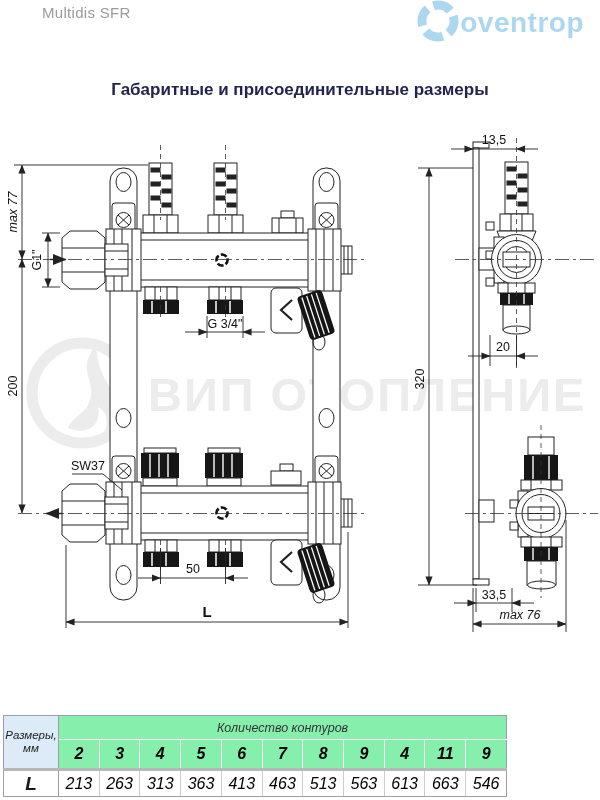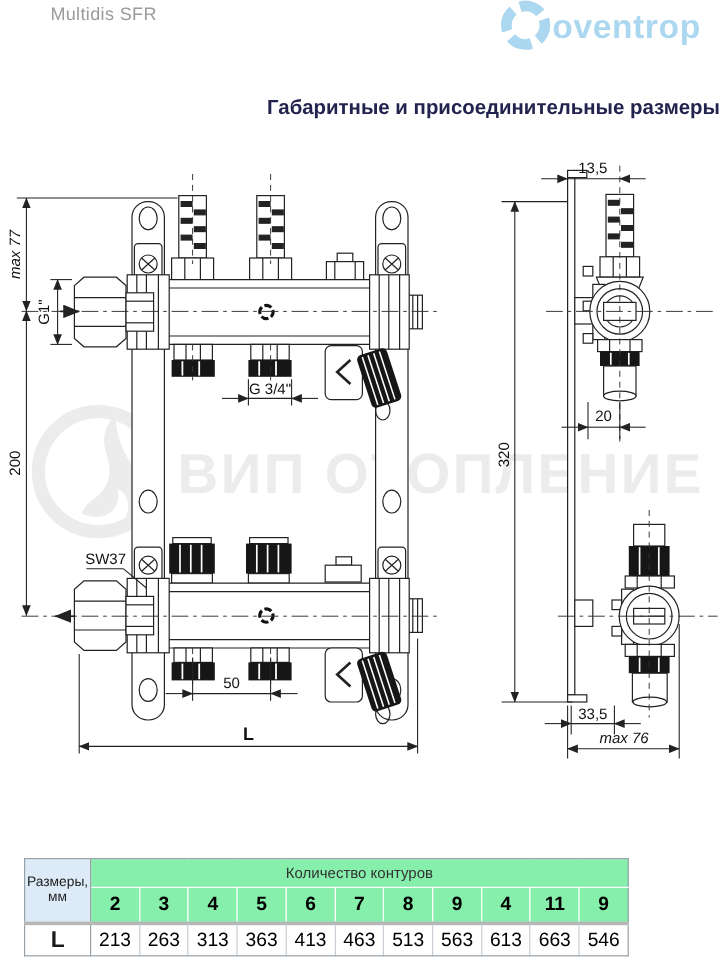--- a/index.html
+++ b/index.html
@@ -1,30 +1,30 @@
 <!DOCTYPE html>
 <html><head>
 <meta charset="utf-8">
 <style>
   html,body{margin:0;padding:0;background:#fff;}
   #page{position:relative;width:600px;height:800px;background:#fff;overflow:hidden;
         font-family:"Liberation Sans",sans-serif;color:#1a1a1a;}
   .product-name{position:absolute;left:42px;top:4px;font-size:15px;color:#9b9b9b;letter-spacing:.3px;text-align:center;}
   .brand{position:absolute;right:0;top:0;display:flex;align-items:center;}
   .brand-text{font-size:28px;font-weight:bold;color:#abd7f0;letter-spacing:.5px;padding-right:16px;}
-  .page-title{position:absolute;left:0;top:80px;width:600px;text-align:right;
+  .page-title{position:absolute;left:0;top:80px;width:600px;text-align:center;
               font-size:17px;font-weight:bold;color:#232350;}
   svg text{font-family:"Liberation Sans",sans-serif;}
   .dim{font-size:12.5px;fill:#111;}
   .dim-i{font-size:12.5px;fill:#111;font-style:italic;}
   .dim-b{font-size:15px;fill:#111;font-weight:bold;}
   .wm-text{font-size:47px;font-weight:bold;fill:#ececec;letter-spacing:2px;}
   
-  .size-table{position:absolute;left:20px;top:715px;width:504px;border-collapse:collapse;
-              table-layout:fixed;}
+  .size-table{position:absolute;left:3px;top:715px;width:504px;border-collapse:collapse;
+              table-layout:fixed;font-style:italic;}
   .size-table td,.size-table th{border:1px solid #98a1a8;text-align:center;padding:0;}
   .size-table .hd{background:#86efac;border-color:#fff;border-top-color:#98a1a8;}
   .size-table .corner{background:#dcebf7;width:54px;font-size:11.5px;color:#222;line-height:1.15;
                       border-left-color:#98a1a8;}
   .size-table .ghead{height:23px;font-size:12.5px;color:#333;border-right-color:#98a1a8;}
   .size-table .num{height:28px;font-size:16px;font-weight:bold;color:#000;}
   .size-table .num:last-child,.size-table .val:last-child{border-right-color:#98a1a8;}
   .size-table .lrow td{border-top:3px solid #b7b7b7;height:25px;}
   .size-table .rowlabel{font-size:19px;font-weight:bold;}
   .size-table .val{font-size:16px;color:#000;border-color:#c7ced5;border-bottom-color:#98a1a8;}

